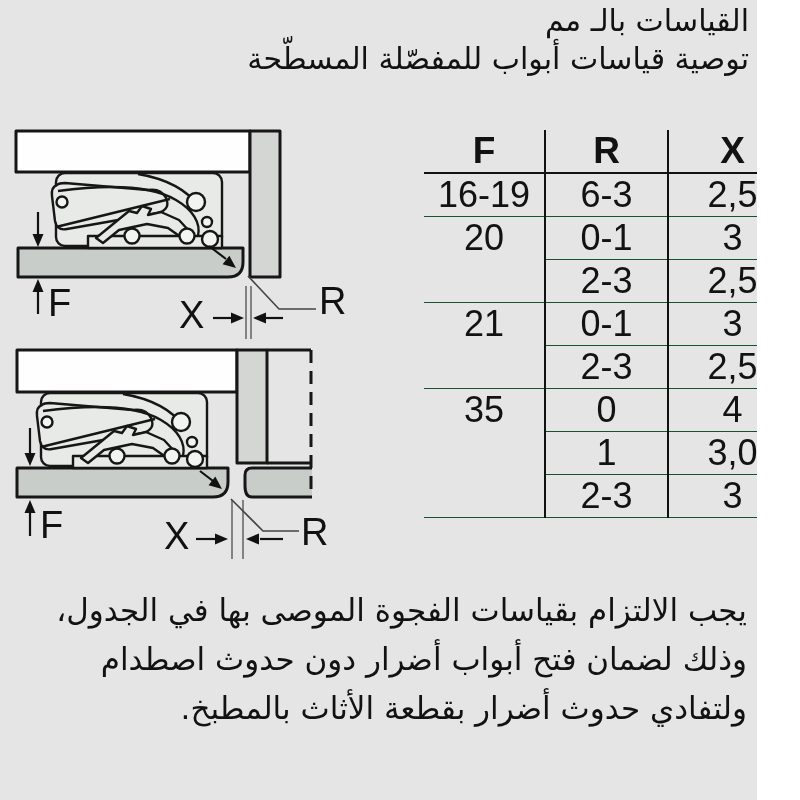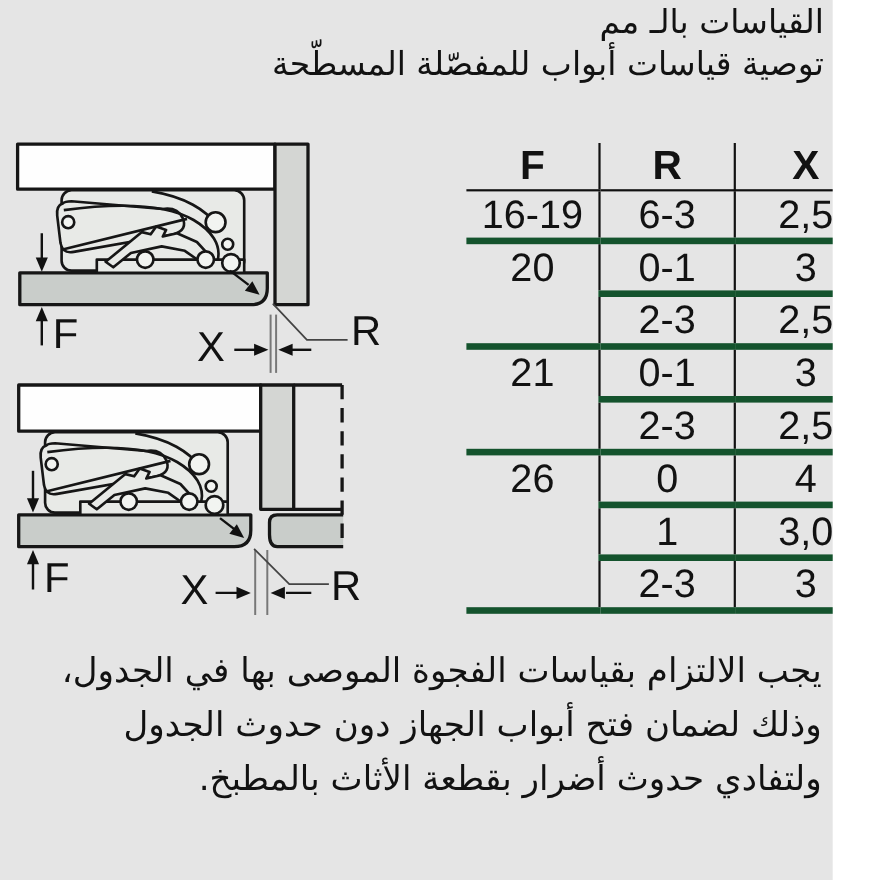--- a/index.html
+++ b/index.html
@@ -9,21 +9,21 @@
   .title{position:absolute;top:2px;right:8px;direction:rtl;text-align:right;
          font-size:30px;line-height:38px;color:#121212;}
   
   .gap-table{position:absolute;left:424px;top:130px;border-collapse:collapse;table-layout:fixed;
              width:372px;font-family:"Liberation Sans",sans-serif;font-size:36px;color:#121212;}
   .gap-table col.col-f{width:121px}
   .gap-table col.col-r{width:123px}
   .gap-table col.col-x{width:128px}
   .gap-table th,.gap-table td{text-align:center;height:42px;padding:0;line-height:42px;font-weight:normal;}
   .gap-table th{font-weight:bold;font-size:37px;border-bottom:2px solid #111;}
-  .gap-table td{border-bottom:6px solid #14532d;}
+  .gap-table td{border-bottom:1px solid #14532d;}
   .gap-table .rcol{border-left:2px solid #111;border-right:2px solid #111;}
   .gap-table td[rowspan]{vertical-align:top;}
   
   .diagram{position:absolute;left:0;top:112px;}
   .panel{fill:#fefefe;stroke:#161616;stroke-width:3;stroke-linejoin:round;}
   .bar{fill:#d4d6d3;stroke:#161616;stroke-width:3;stroke-linejoin:round;}
   .door{fill:#c9cdca;stroke:#161616;stroke-width:3;stroke-linejoin:round;}
   .hbody{fill:#e8eae7;stroke:#161616;stroke-width:2.4;stroke-linejoin:round;}
   .hline{fill:none;stroke:#161616;stroke-width:2.4;}
   .hcirc{fill:#f2f4f1;stroke:#161616;stroke-width:2.4;}
@@ -160,34 +160,34 @@
       <tr>
         <td rowspan="2">21</td>
         <td class="rcol">0-1</td>
         <td>3</td>
       </tr>
       <tr>
         <td class="rcol">2-3</td>
         <td>2,5</td>
       </tr>
       <tr>
-        <td rowspan="3">26</td>
+        <td rowspan="3">35</td>
         <td class="rcol">0</td>
         <td>4</td>
       </tr>
       <tr>
         <td class="rcol">1</td>
         <td>3,0</td>
       </tr>
       <tr>
         <td class="rcol">2-3</td>
         <td>3</td>
       </tr>
     </tbody>
   </table>
 
   <div class="note">
     <div>يجب الالتزام بقياسات الفجوة الموصى بها في الجدول،</div>
-    <div>وذلك لضمان فتح أبواب الجهاز دون حدوث الجدول</div>
+    <div>وذلك لضمان فتح أبواب أضرار دون حدوث اصطدام</div>
     <div>ولتفادي حدوث أضرار بقطعة الأثاث بالمطبخ.</div>
   </div>
 
 </div>
 
 </body></html>

